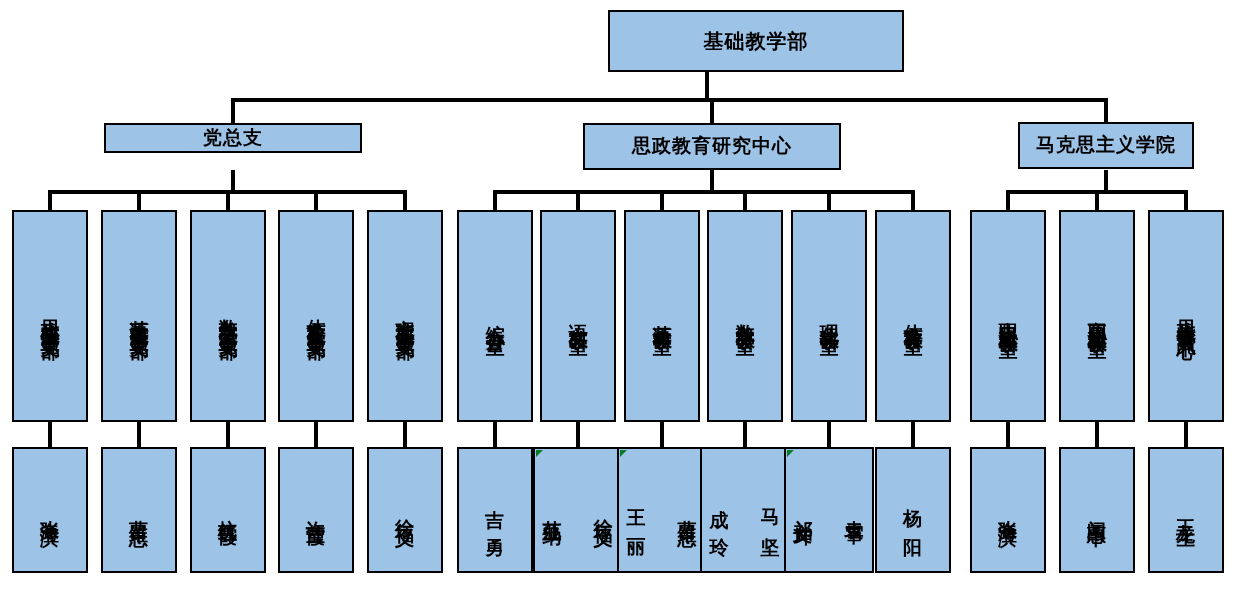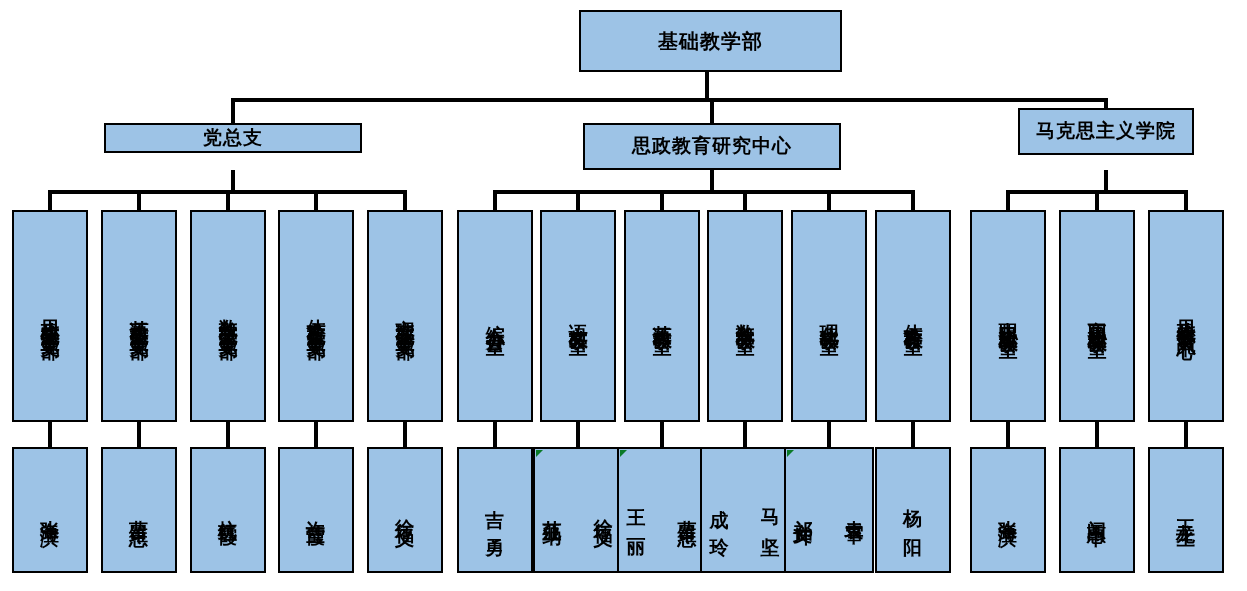--- a/index.html
+++ b/index.html
@@ -99,24 +99,24 @@
     <div class="ln vline" style="left: 576px; top: 190px; width: 4px; height: 22px;"></div>
     <div class="ln vline" style="left: 660px; top: 190px; width: 4px; height: 22px;"></div>
     <div class="ln vline" style="left: 743px; top: 190px; width: 4px; height: 22px;"></div>
     <div class="ln vline" style="left: 827px; top: 190px; width: 4px; height: 22px;"></div>
     <div class="ln vline" style="left: 911px; top: 190px; width: 4px; height: 22px;"></div>
     <div class="ln vline" style="left: 1104px; top: 170px; width: 4px; height: 24px;"></div>
     <div class="ln hline" style="left: 1006px; top: 190px; width: 182px; height: 4px;"></div>
     <div class="ln vline" style="left: 1006px; top: 190px; width: 4px; height: 22px;"></div>
     <div class="ln vline" style="left: 1095px; top: 190px; width: 4px; height: 22px;"></div>
     <div class="ln vline" style="left: 1184px; top: 190px; width: 4px; height: 22px;"></div>
-    <div class="node h root" style="left: 579px; top: 10px; width: 263px; height: 62px; text-align: right;">基础教学部</div>
+    <div class="node h root" style="left: 608px; top: 10px; width: 296px; height: 62px; text-align: right;">基础教学部</div>
     <div class="node h" style="left: 104px; top: 123px; width: 258px; height: 30px;">党总支</div>
     <div class="node h" style="left: 583px; top: 123px; width: 258px; height: 47px;">思政教育研究中心</div>
-    <div class="node h" style="left: 1018px; top: 108px; width: 176px; height: 47px;">马克思主义学院</div>
+    <div class="node h" style="left: 1018px; top: 122px; width: 176px; height: 47px;">马克思主义学院</div>
     <div class="node v unit" style="left: 12px; top: 210px; width: 76px; height: 212px;">思政教研室党支部</div>
     <div class="ln vline" style="left: 48px; top: 422px; width: 4px; height: 27px;"></div>
     <div class="node v unit" style="left: 101px; top: 210px; width: 76px; height: 212px;">英语教研室党支部</div>
     <div class="ln vline" style="left: 137px; top: 422px; width: 4px; height: 27px;"></div>
     <div class="node v unit" style="left: 190px; top: 210px; width: 76px; height: 212px;">数学教研室党支部</div>
     <div class="ln vline" style="left: 226px; top: 422px; width: 4px; height: 27px;"></div>
     <div class="node v unit" style="left: 278px; top: 210px; width: 76px; height: 212px;">体育教研室党支部</div>
     <div class="ln vline" style="left: 314px; top: 422px; width: 4px; height: 27px;"></div>
     <div class="node v unit" style="left: 367px; top: 210px; width: 76px; height: 212px;">文理教研室党支部</div>
     <div class="ln vline" style="left: 403px; top: 422px; width: 4px; height: 27px;"></div>

